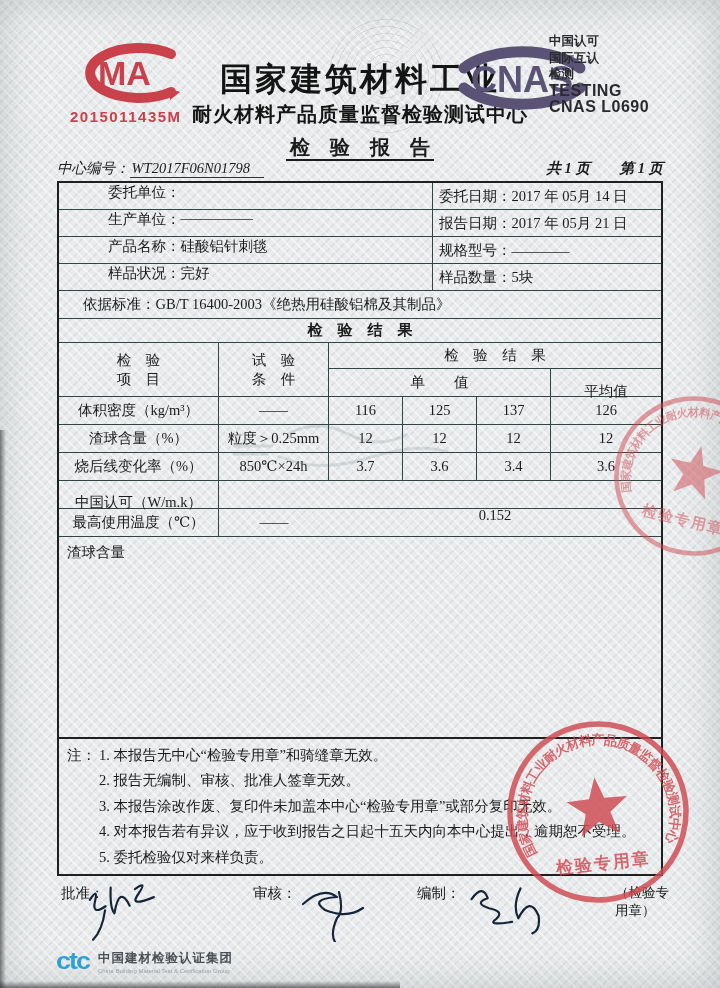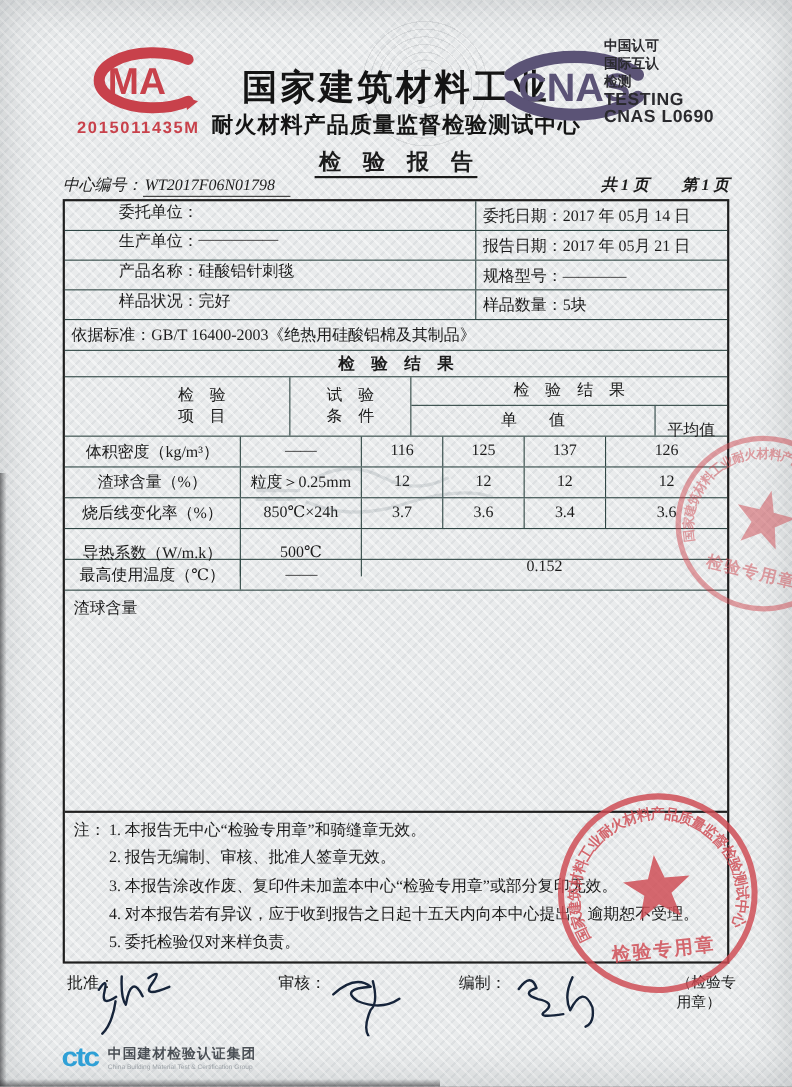--- a/index.html
+++ b/index.html
@@ -42,25 +42,25 @@
 
   
   .main-box{position:absolute;left:57px;top:181px;width:606px;height:695px;
     border:2px solid #1f1f1f;box-sizing:border-box;display:flex;flex-direction:column;
     font-size:14.5px;}
   .iline{border-bottom:1px solid #2f4644;}
   .info-row{height:26px;display:flex;align-items:center;}
   .info-left{width:331px;height:100%;display:flex;padding-left:6px;box-sizing:border-box;
     border-right:1px solid #2f4644;margin-left:43px;}
   .info-right{flex:1;padding-left:6px;display:flex;align-items:flex-end;}
-  .std-row{height:27px;display:flex;align-items:center;padding-left:6px;}
+  .std-row{height:27px;display:flex;align-items:center;padding-left:24px;}
   .sec-title{height:23px;display:flex;align-items:center;justify-content:center;font-weight:bold;font-size:15px;}
 
   .res-head{display:grid;grid-template-columns:160px 110px 74px 74px 74px 1fr;
-    grid-template-rows:26px 27px;padding-left:45px;}
+    grid-template-rows:26px 27px;}
   .res-head>div{display:flex;align-items:center;justify-content:center;flex-direction:column;line-height:19px;}
   .rh-item{grid-column:1;grid-row:1/3;border-right:1px solid #2f4644;}
   .rh-cond{grid-column:2;grid-row:1/3;border-right:1px solid #2f4644;}
   .rh-group{grid-column:3/7;grid-row:1;border-bottom:1px solid #2f4644;}
   .rh-single{grid-column:3/6;grid-row:2;border-right:1px solid #2f4644;}
   .rh-avg{grid-column:6;grid-row:2;margin-top:18px;}
 
   .res-row{display:grid;grid-template-columns:160px 110px 74px 74px 74px 1fr;height:27px;}
   .res-row .c{display:flex;align-items:center;justify-content:center;border-right:1px solid #2f4644;}
   .res-row .c:last-child{border-right:none;}
@@ -228,22 +228,21 @@
     <div class="res-row iline">
       <div class="c">烧后线变化率（%）</div>
       <div class="c">850℃×24h</div>
       <div class="c">3.7</div>
       <div class="c">3.6</div>
       <div class="c">3.4</div>
       <div class="c">3.6</div>
     </div>
 
     <div class="res-row iline">
-      <div class="c">导热系数（W/m.k）</div>
-      <div class="c">500℃</div>
+      <div class="c">中国认可（W/m.k）</div>
       <div class="merge">0.152</div>
     </div>
 
     <div class="res-row iline">
       <div class="c">最高使用温度（℃）</div>
       <div class="c">——</div>
     </div>
 
     <div class="blank-area">渣球含量</div>
 

